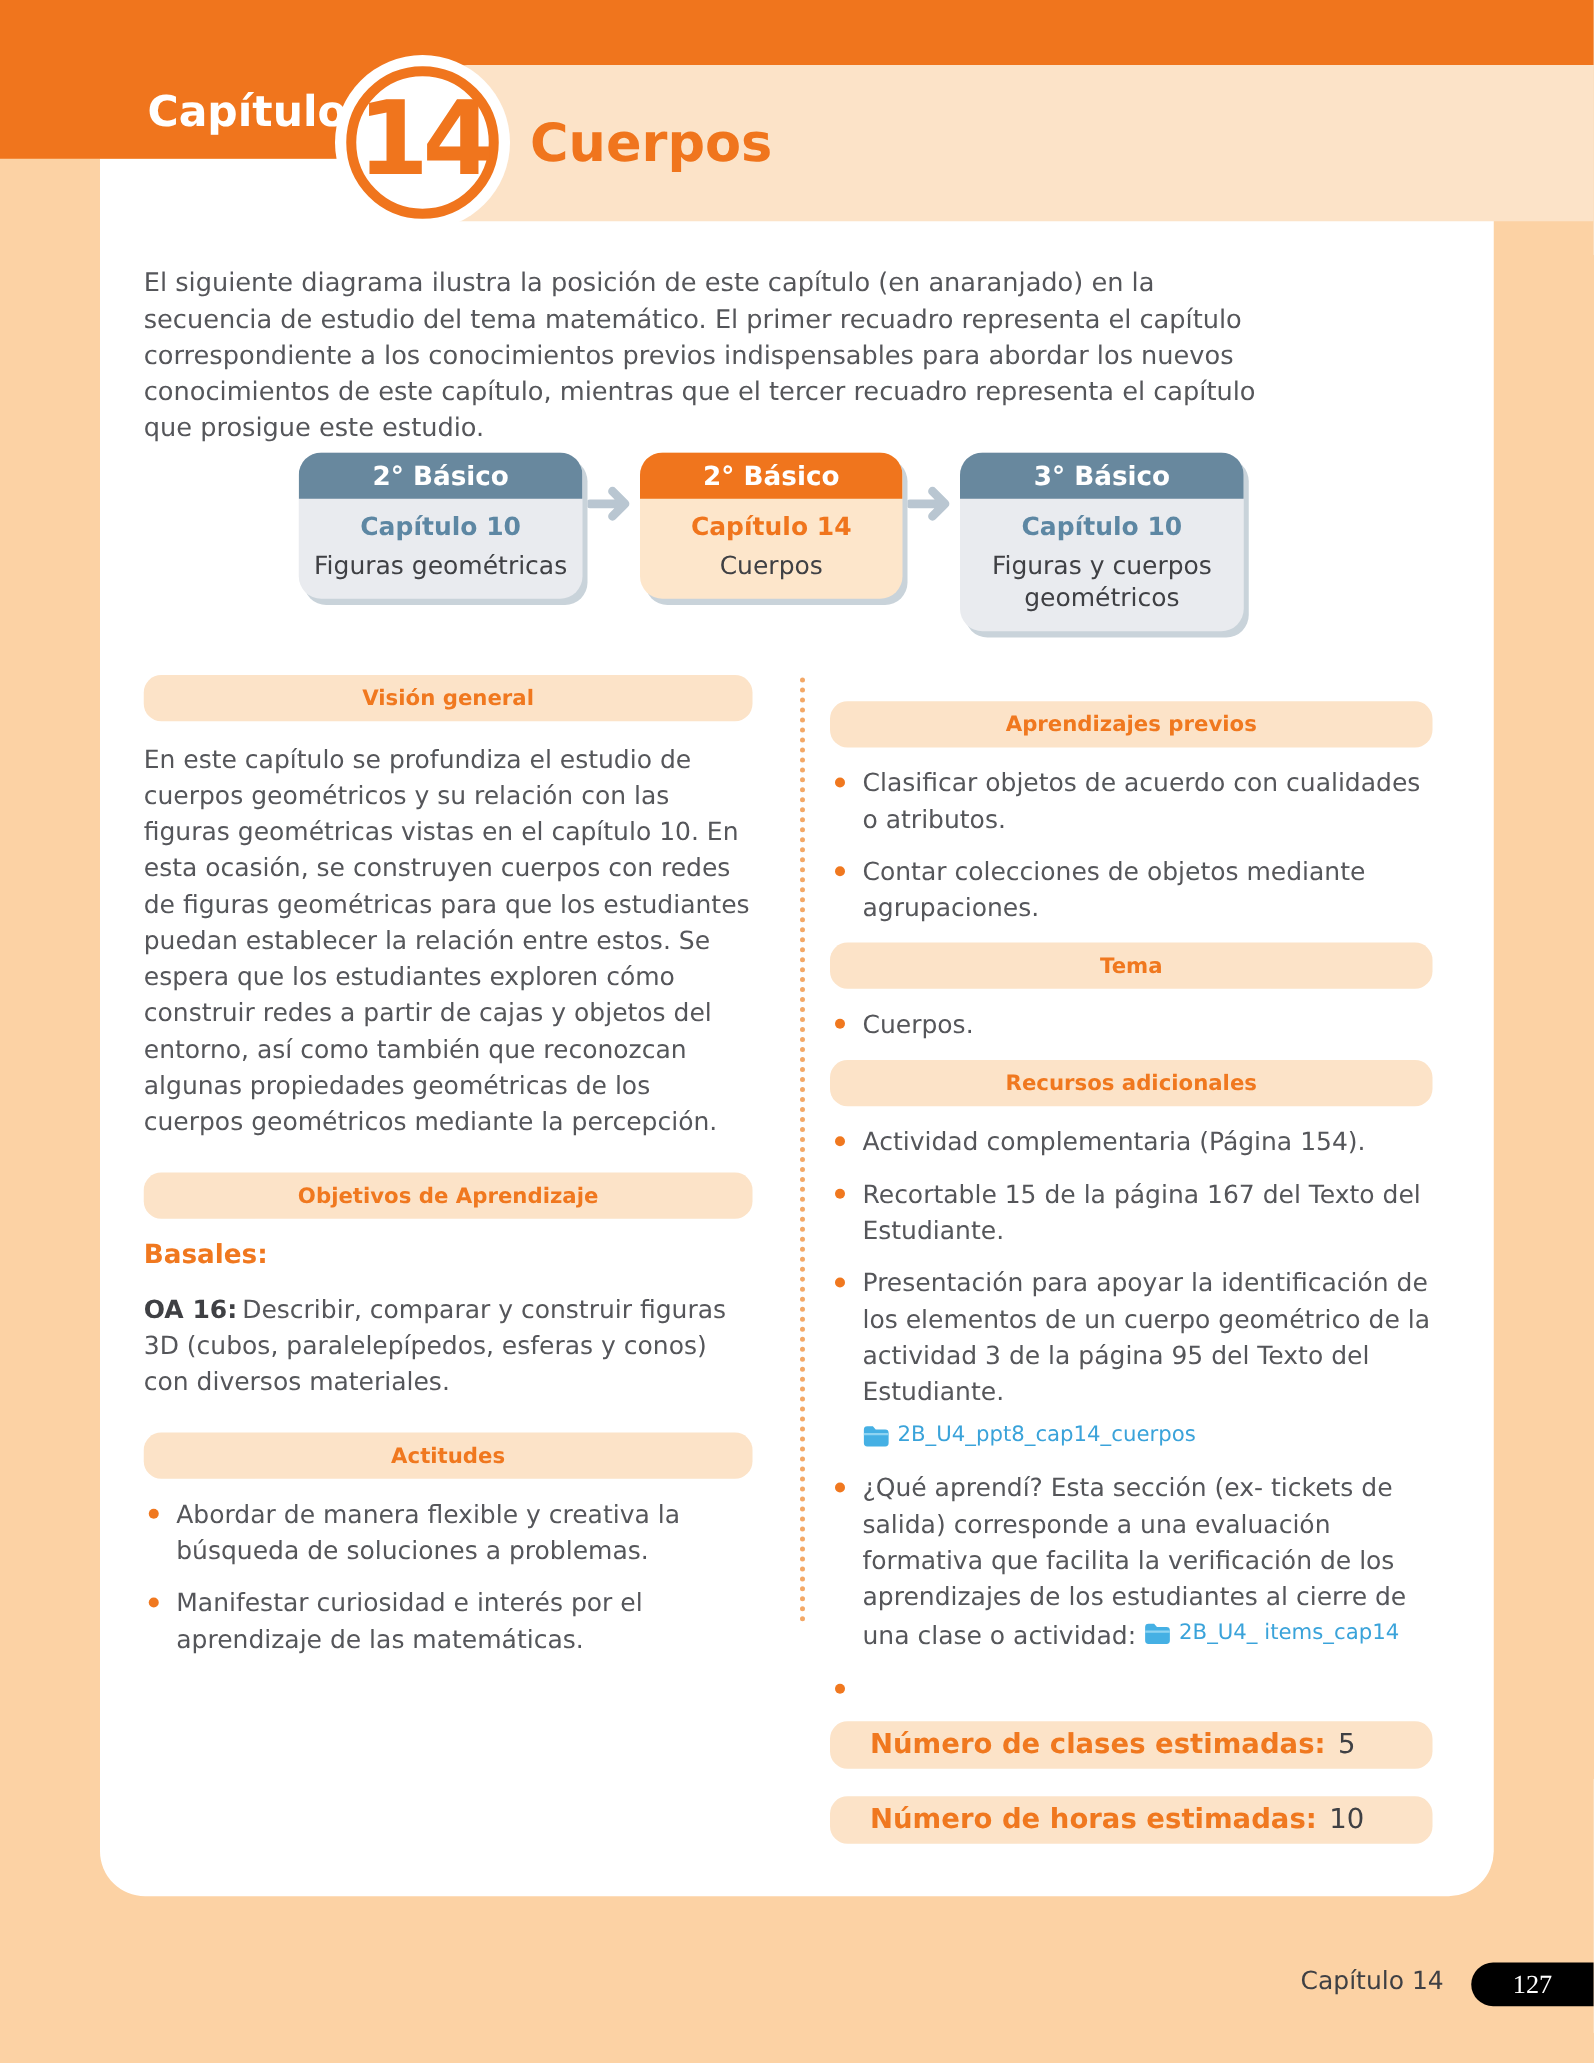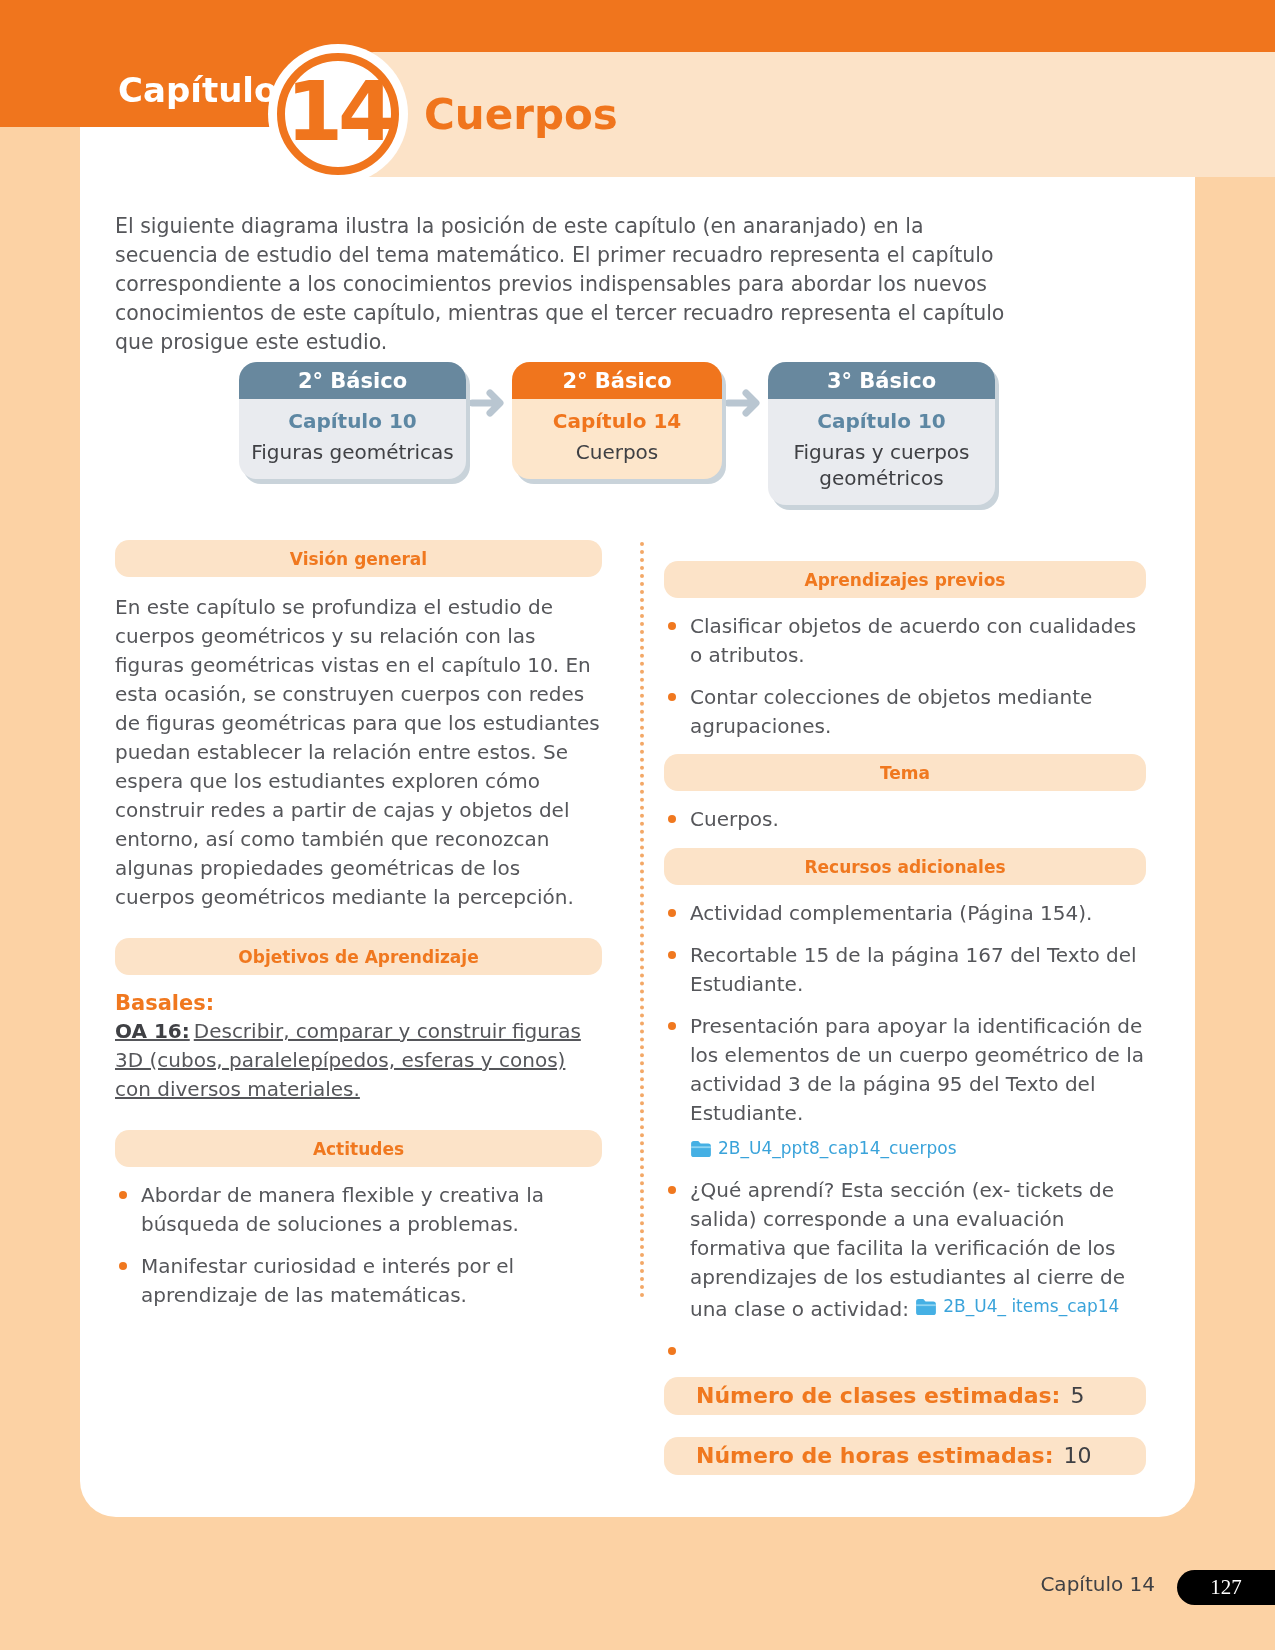--- a/index.html
+++ b/index.html
@@ -39,21 +39,21 @@
   .seq-title{font-size:20px;color:#3f4044;line-height:26px;}
   .seq-arrow{margin:26px 4px 0 4px;flex:0 0 38px;}
   
   .col-left{position:absolute;left:115px;top:540px;width:487px;}
   .col-right{position:absolute;left:664px;top:533px;width:482px;margin-top:28px;}
   .dotted-sep{position:absolute;left:640px;top:542px;height:756px;width:0;border-left:4px dotted #f3a867;}
   .band{height:37px;background:#fce3c8;border-radius:14px;display:flex;align-items:center;justify-content:center;
     color:#f0781f;font-weight:bold;font-size:17px;}
   .para{margin-top:16px;font-size:20px;line-height:29px;color:#55565a;}
   .label-orange{margin-top:16px;font-size:21px;font-weight:bold;color:#f0781f;}
-  .oa-line{margin-top:2px;font-size:20px;line-height:29px;color:#55565a;text-decoration:underline;}
+  .oa-line{margin-top:18px;font-size:20px;line-height:29px;color:#55565a;}
   .oa-line b{color:#3f4044;margin-right:4px;}
   .mt26{margin-top:26px;}
   .mt14{margin-top:14px;}
   ul.blist{list-style:none;margin:14px 0 0 0;padding:0;}
   ul.blist li{display:flex;margin-bottom:13px;}
   .dot{flex:0 0 8px;width:8px;height:8px;border-radius:50%;background:#f0781f;margin:10px 14px 0 4px;}
   .btext{font-size:20px;line-height:29px;color:#55565a;}
   
   .filelink{display:inline-flex;align-items:center;gap:6px;color:#3aa3da;font-size:17px;cursor:pointer;}
   .filelink svg{flex:0 0 auto;}

